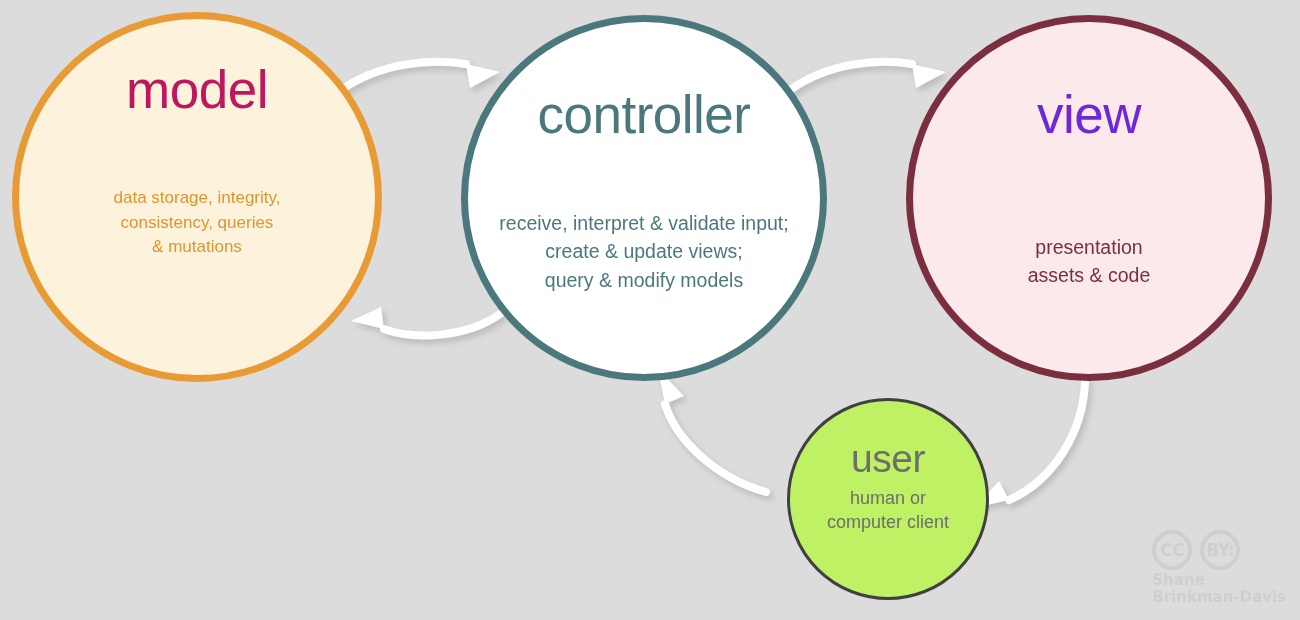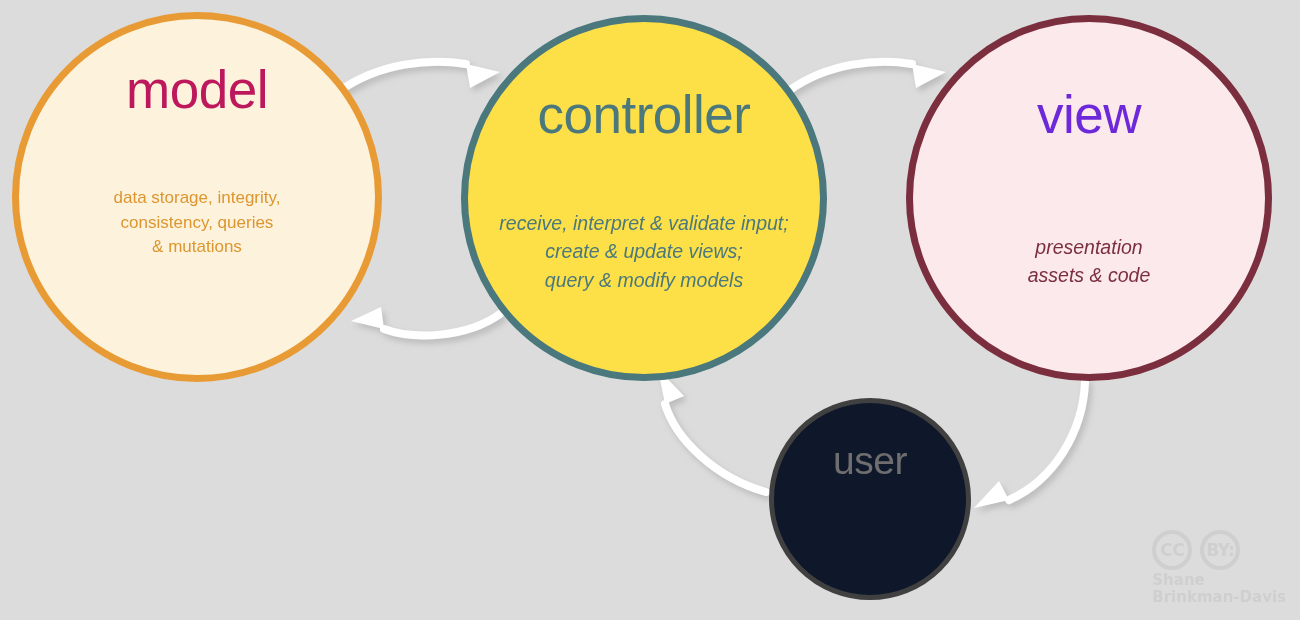--- a/index.html
+++ b/index.html
@@ -69,21 +69,21 @@
     margin-top: 70px;
   }
 
   
   #node-controller {
     left: 461px;
     top: 15px;
     width: 366px;
     height: 366px;
     border: 7px solid #4a787d;
-    background: #fde047;
+    background: #ffffff;
   }
   #node-controller .node-title {
     color: #4a787d;
     font-size: 53px;
     margin-top: 66px;
   }
   #node-controller .node-desc {
     color: #4a787d;
     font-size: 19.5px;
     line-height: 1.45;
@@ -102,31 +102,30 @@
   #node-view .node-title {
     color: #6d28d9;
     font-size: 53px;
     margin-top: 66px;
   }
   #node-view .node-desc {
     color: #7b2f3e;
     font-size: 19.5px;
     line-height: 1.45;
     margin-top: 92px;
-    font-style: italic;
   }
 
   
   #node-user {
-    left: 769px;
+    left: 787px;
     top: 398px;
     width: 202px;
     height: 202px;
-    border: 5px solid #404040;
-    background: #0f172a;
+    border: 3px solid #404040;
+    background: #bef264;
     z-index: 3;
   }
   #node-user .node-title {
     color: #6e6e6e;
     font-size: 39px;
     margin-top: 38px;
   }
   #node-user .node-desc {
     color: #6e6e6e;
     font-size: 18px;
@@ -214,33 +213,35 @@
 
   <div class="node" id="node-model">
     <div class="node-title">model</div>
     <div class="node-desc" style="white-space: pre-line;">data storage, integrity,
 consistency, queries
 &amp; mutations</div>
   </div>
 
   <div class="node" id="node-controller">
     <div class="node-title">controller</div>
-    <div class="node-desc" style="white-space: pre-line; font-style: italic;">receive, interpret &amp; validate input;
+    <div class="node-desc" style="white-space: pre-line;">receive, interpret &amp; validate input;
 create &amp; update views;
 query &amp; modify models</div>
   </div>
 
   <div class="node" id="node-view">
     <div class="node-title">view</div>
     <div class="node-desc" style="white-space: pre-line;">presentation
 assets &amp; code</div>
   </div>
 
   <div class="node" id="node-user">
     <div class="node-title">user</div>
+    <div class="node-desc" style="white-space: pre-line;">human or
+computer client</div>
   </div>
 
   <div id="attribution">
     <div id="cc-marks">
       <div class="cc-badge">CC</div>
       <div class="cc-badge">BY:</div>
     </div>
     <div id="attribution-name">Shane
 Brinkman-Davis</div>
   </div>

